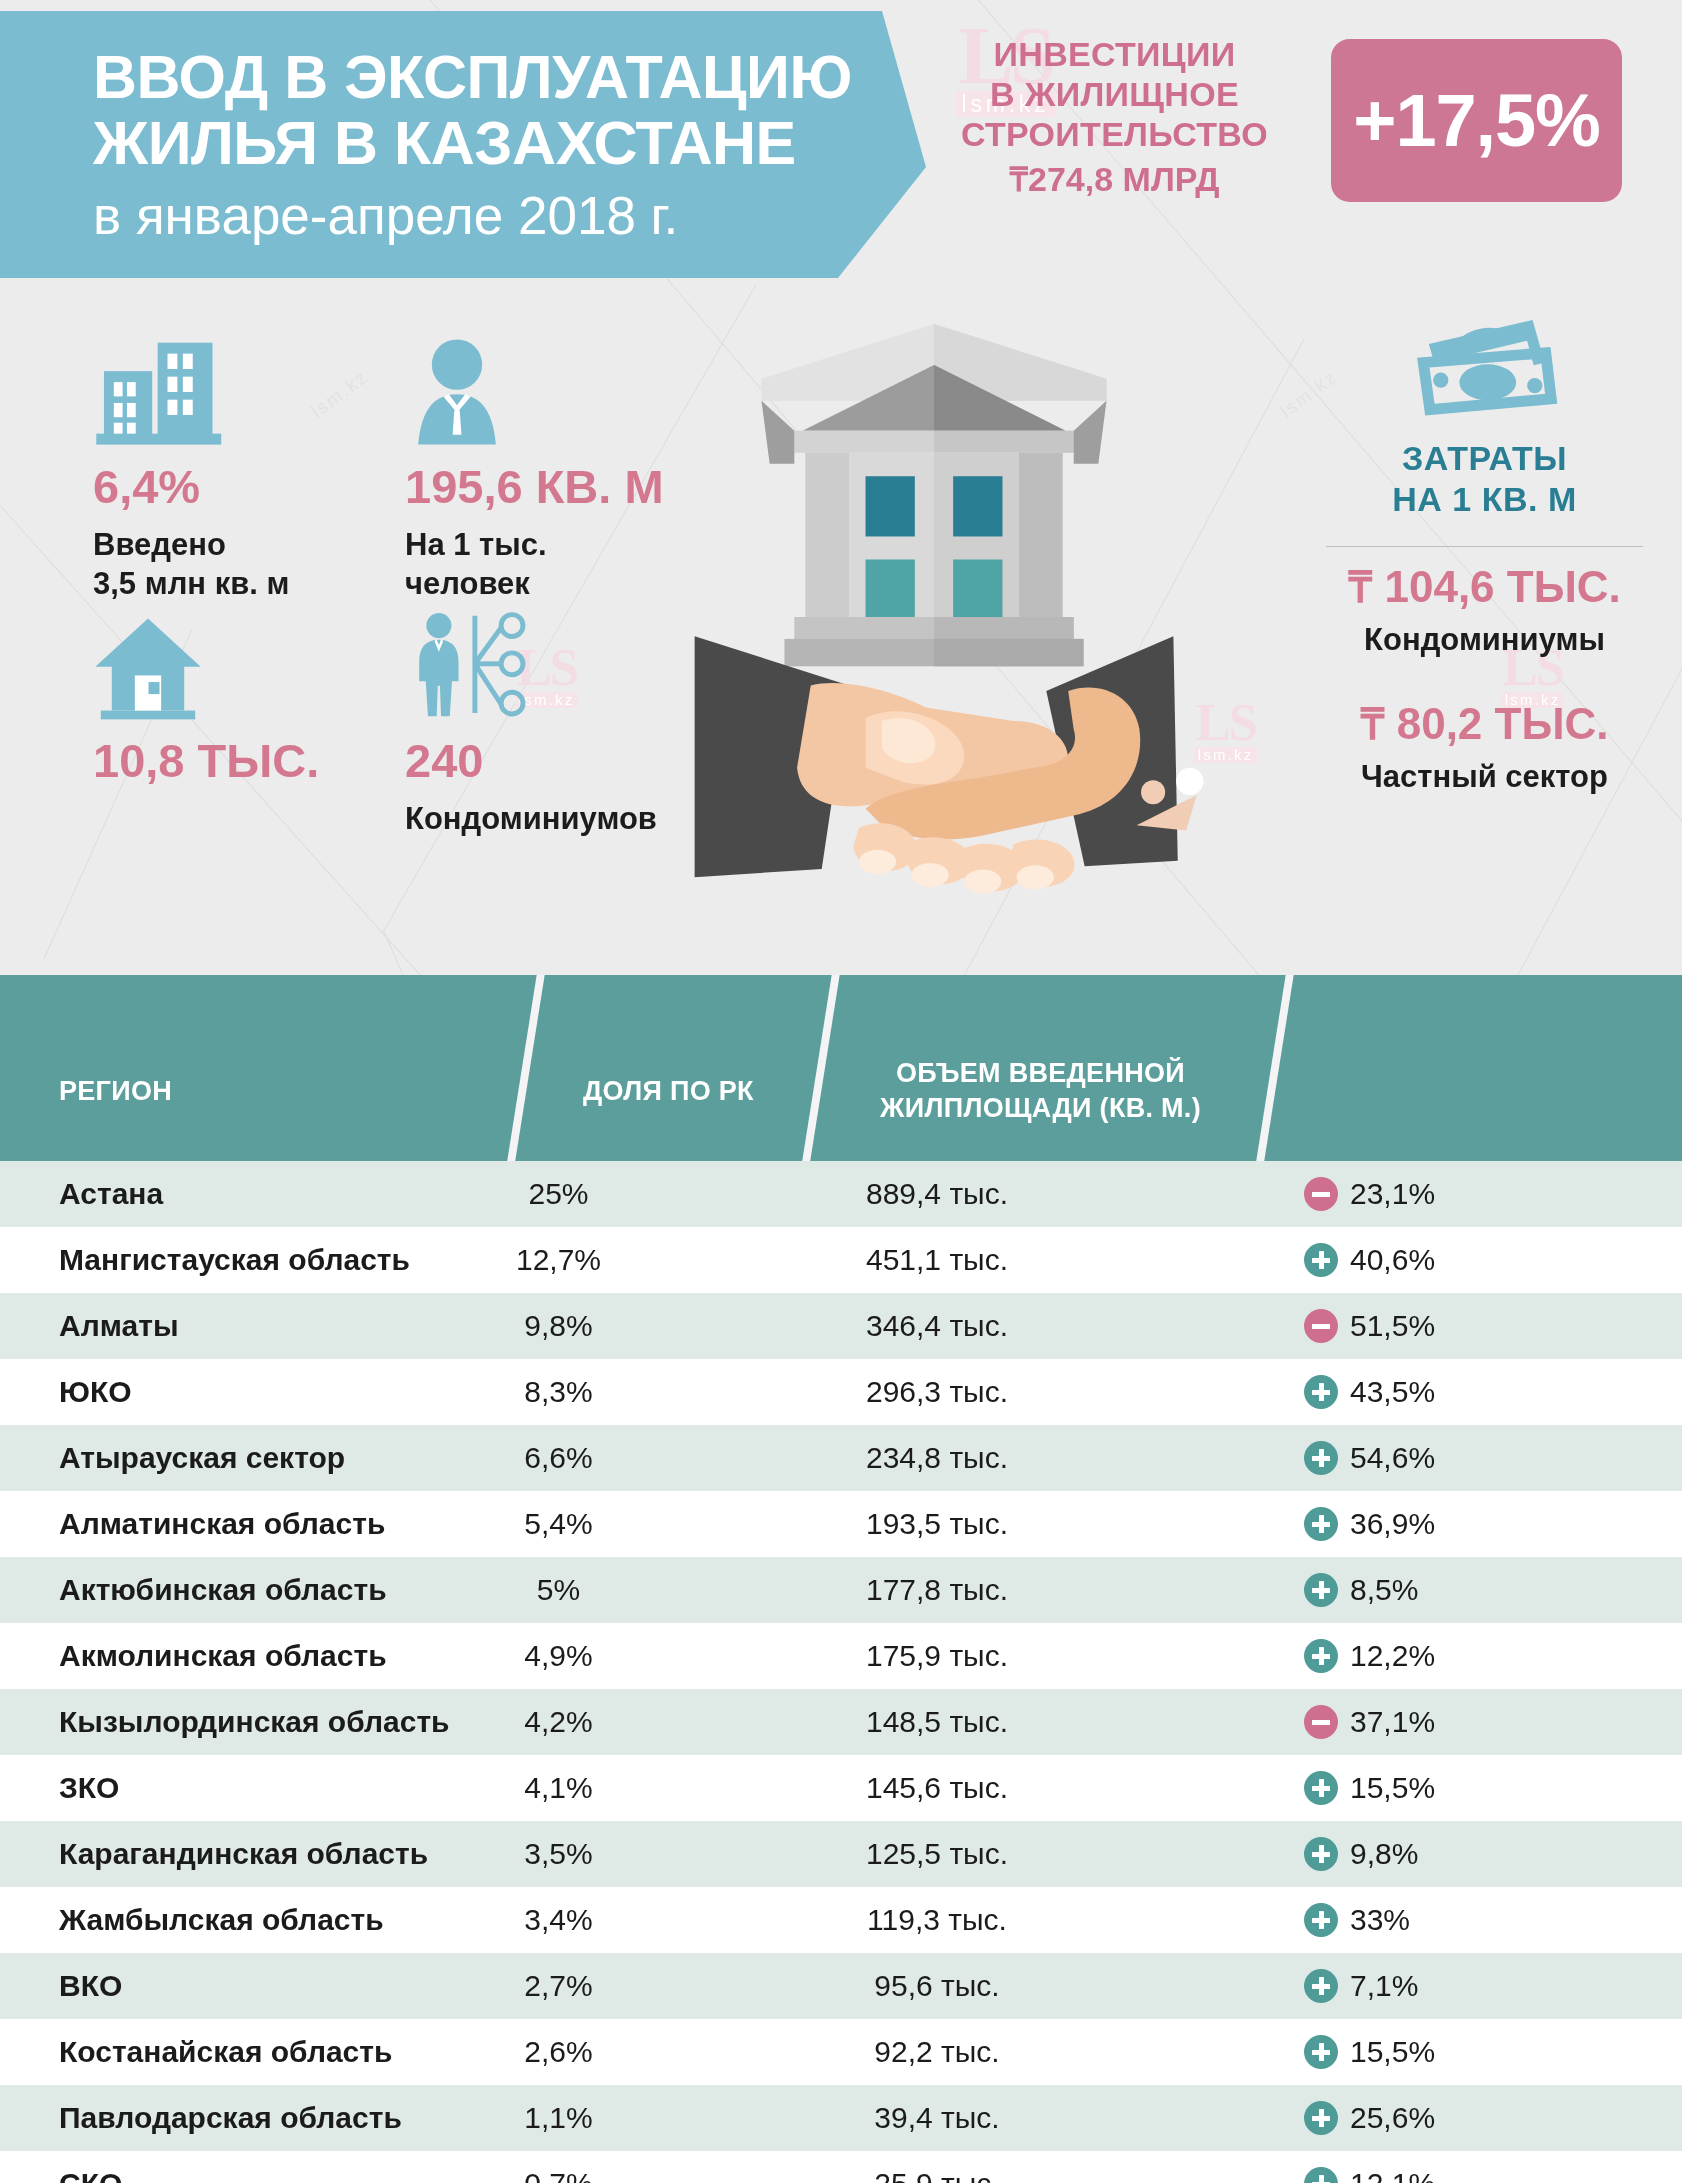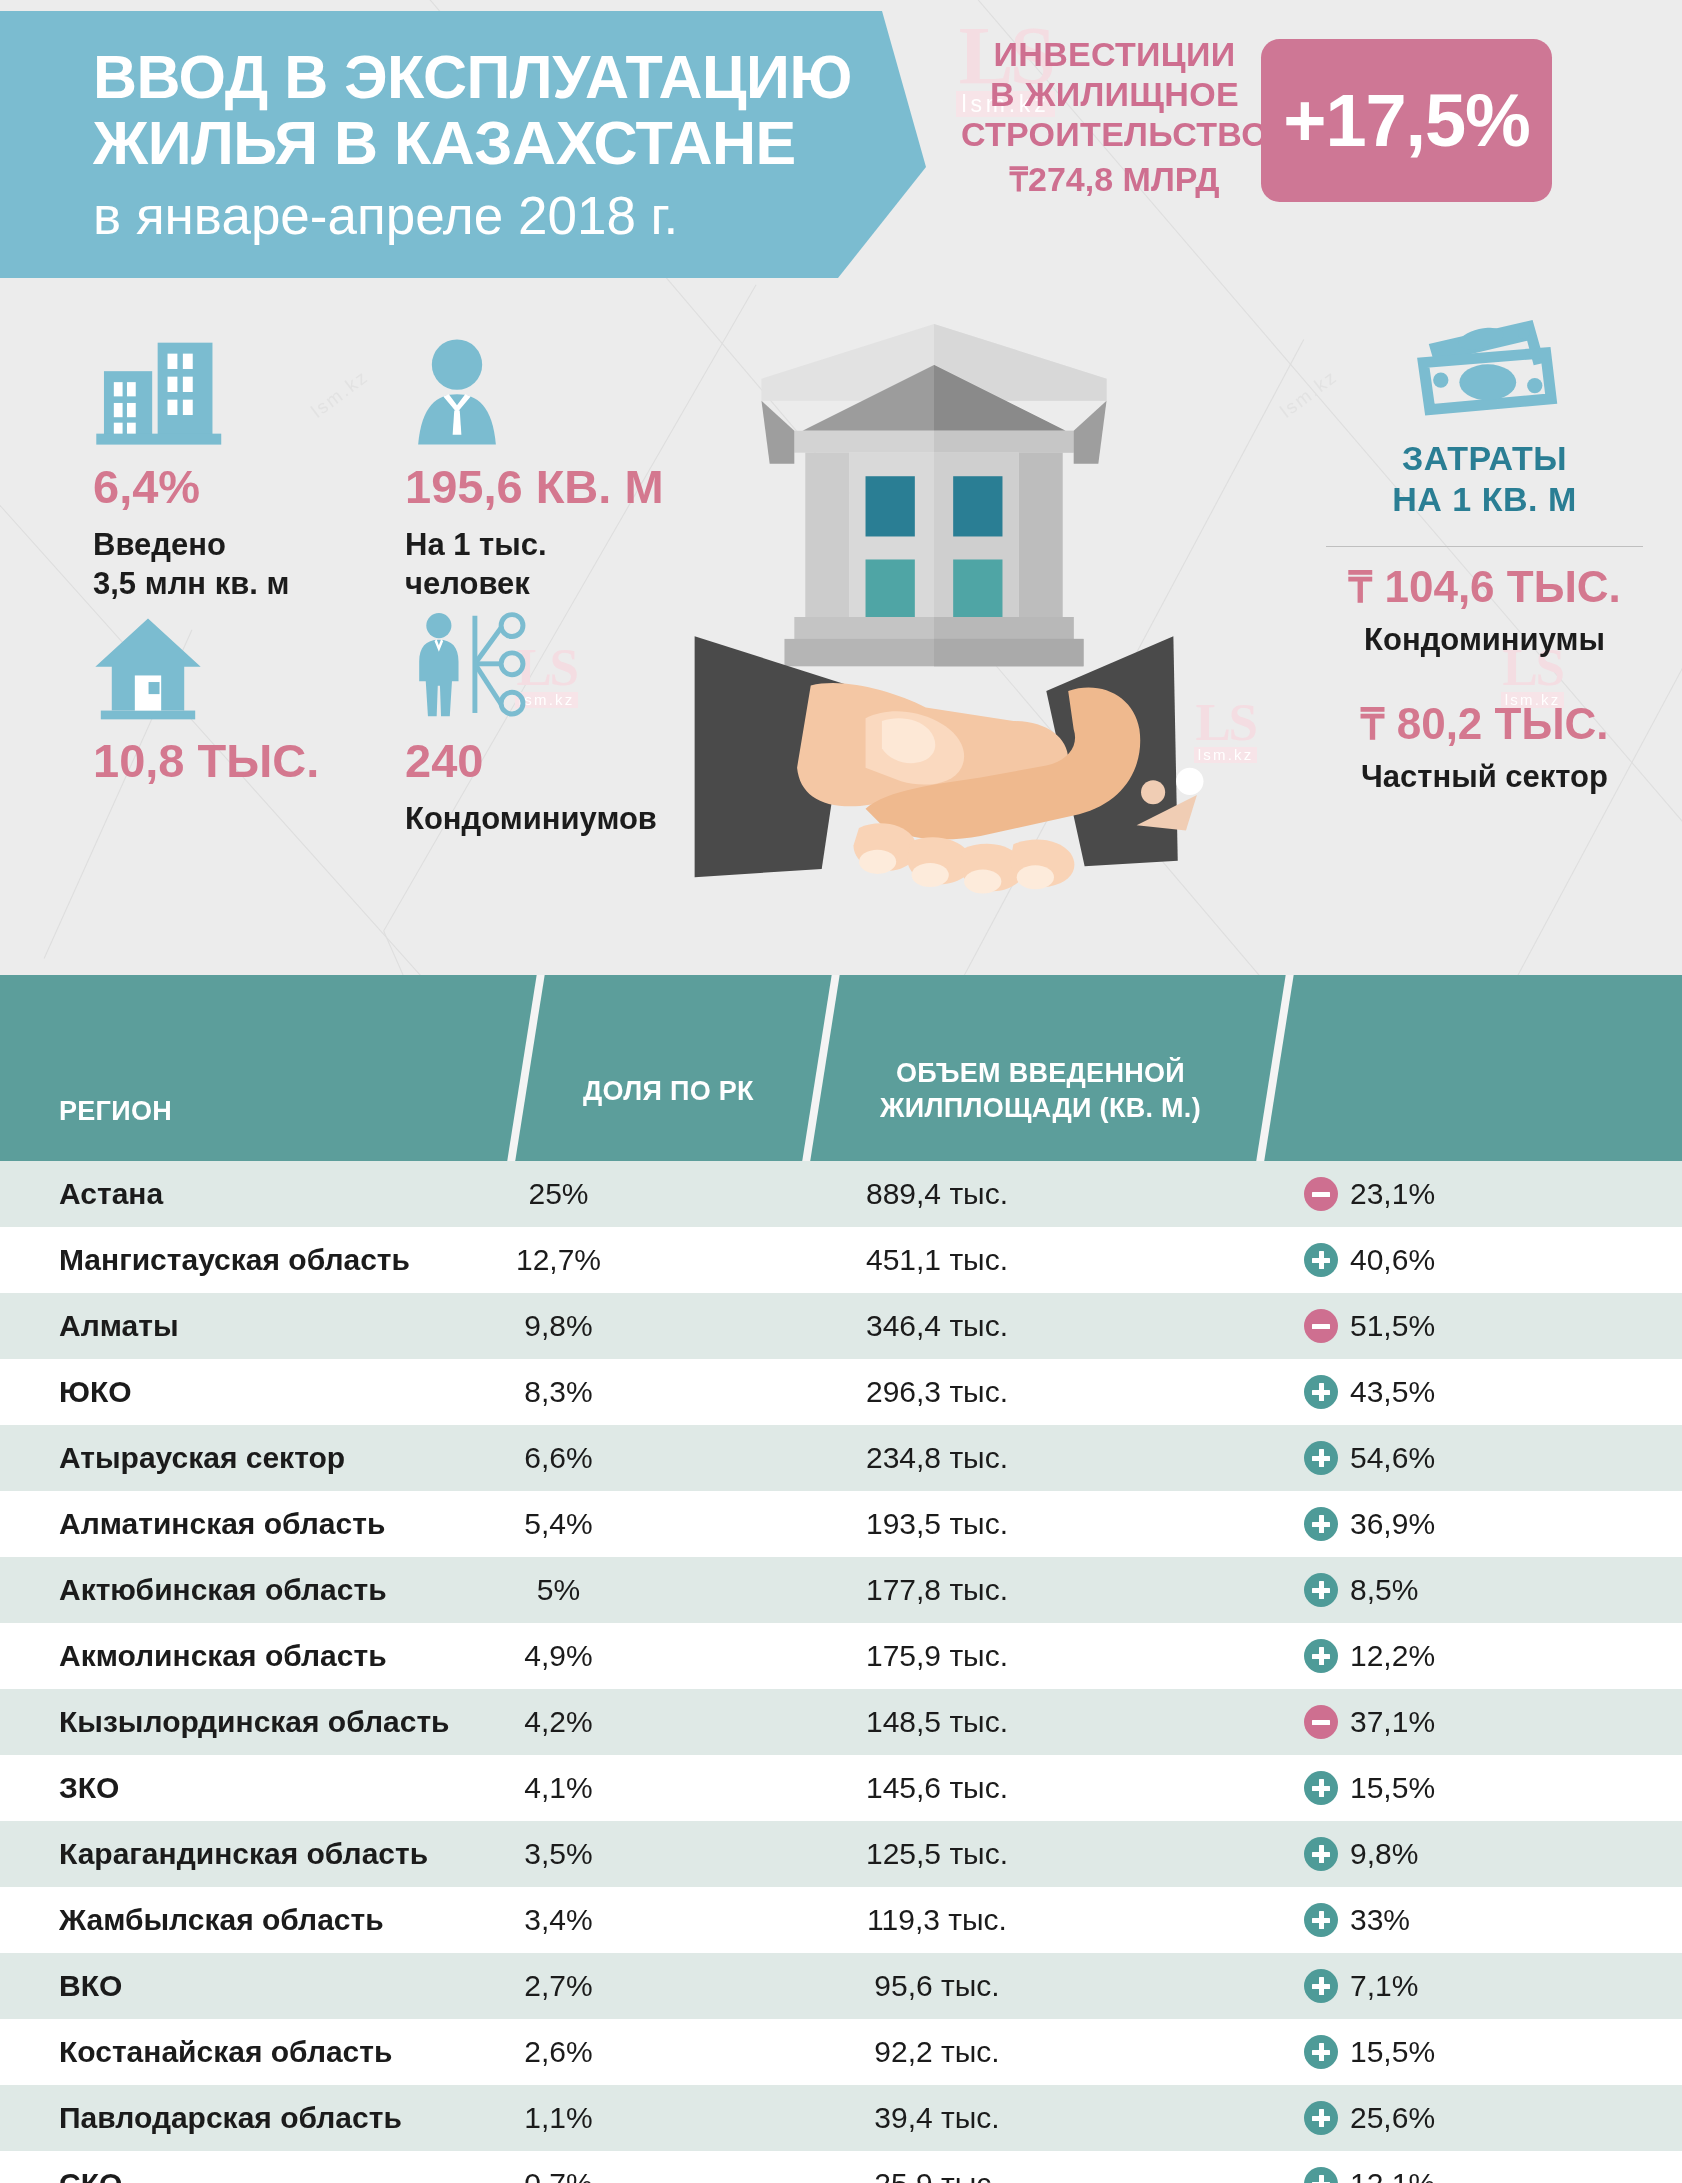--- a/index.html
+++ b/index.html
@@ -62,21 +62,21 @@
   .invest-line {
     color:#CE6F90; font-weight:700; font-size:34px; line-height:1.18;
     letter-spacing:0.3px; white-space:nowrap;
   }
   .invest-amount {
     color:#CE6F90; font-weight:700; font-size:34px; line-height:1.18;
     margin-top:4.4px; white-space:nowrap;
   }
 
   .pct-badge {
-    position:absolute; left:1261px; top:39px; width:291px; height:163px;
+    position:absolute; left:1331px; top:39px; width:291px; height:163px;
     background:#CE7795; border-radius:18.6px; z-index:4;
     display:flex; align-items:center; justify-content:center;
   }
   .pct-badge span {
     color:#FFFFFF; font-weight:700; font-size:74px; letter-spacing:-1.1px;
   }
 
   
   .stats { position:relative; height:687px; z-index:3; }
 
@@ -412,21 +412,21 @@
   </div>
 </div>
 
 <div class="table-wrap">
 
   <div class="thead">
     <div class="sep" style="left:521px;"></div>
     <div class="sep" style="left:816px;"></div>
     <div class="sep" style="left:1270px;"></div>
 
-    <div class="th" style="left:59px; top:99px; width:230px; text-align:left;margin-top:20px;">
+    <div class="th" style="left:59px; top:99px; width:230px; text-align:left;">
       <span>РЕГИОН</span>
     </div>
     <div class="th" style="left:548px; top:99px; width:241px;">
       <span>ДОЛЯ ПО РК</span>
     </div>
     <div class="th" style="left:838px; top:81px; width:405px;">
       <div>ОБЪЕМ ВВЕДЕННОЙ</div>
       <div>ЖИЛПЛОЩАДИ (КВ. М.)</div>
     </div>
   </div>

